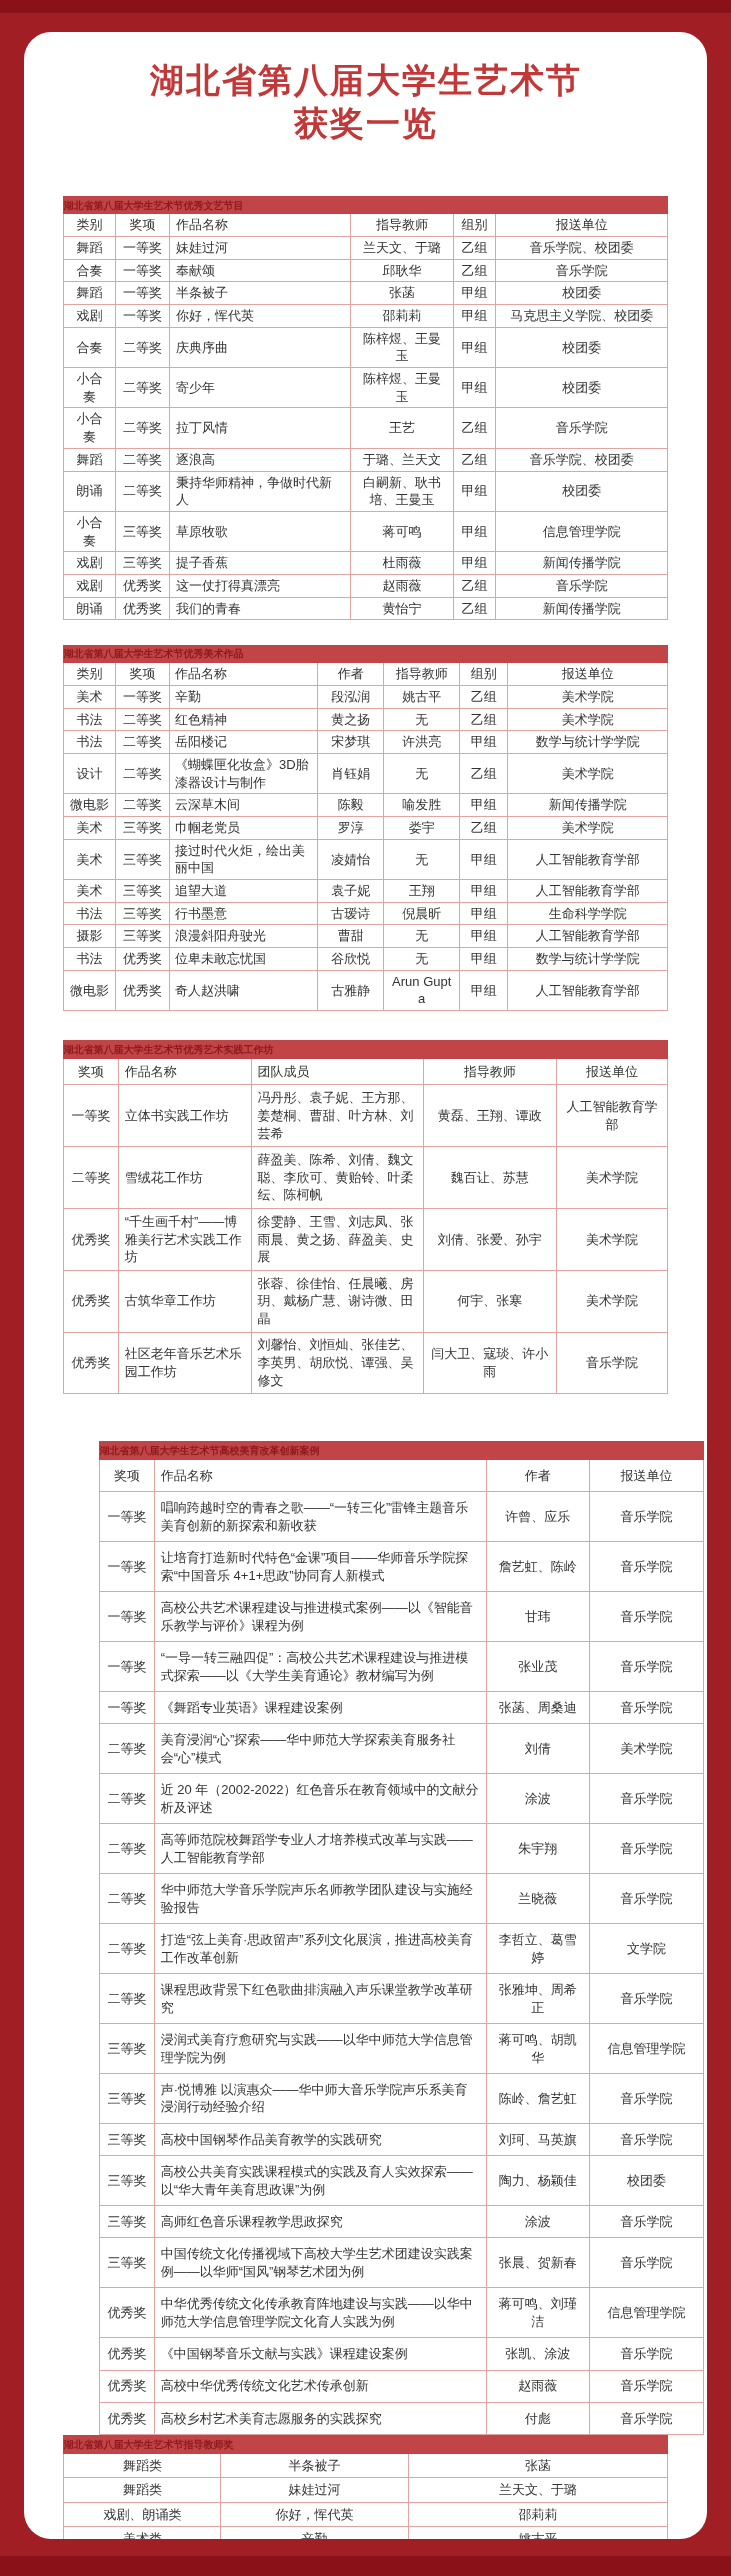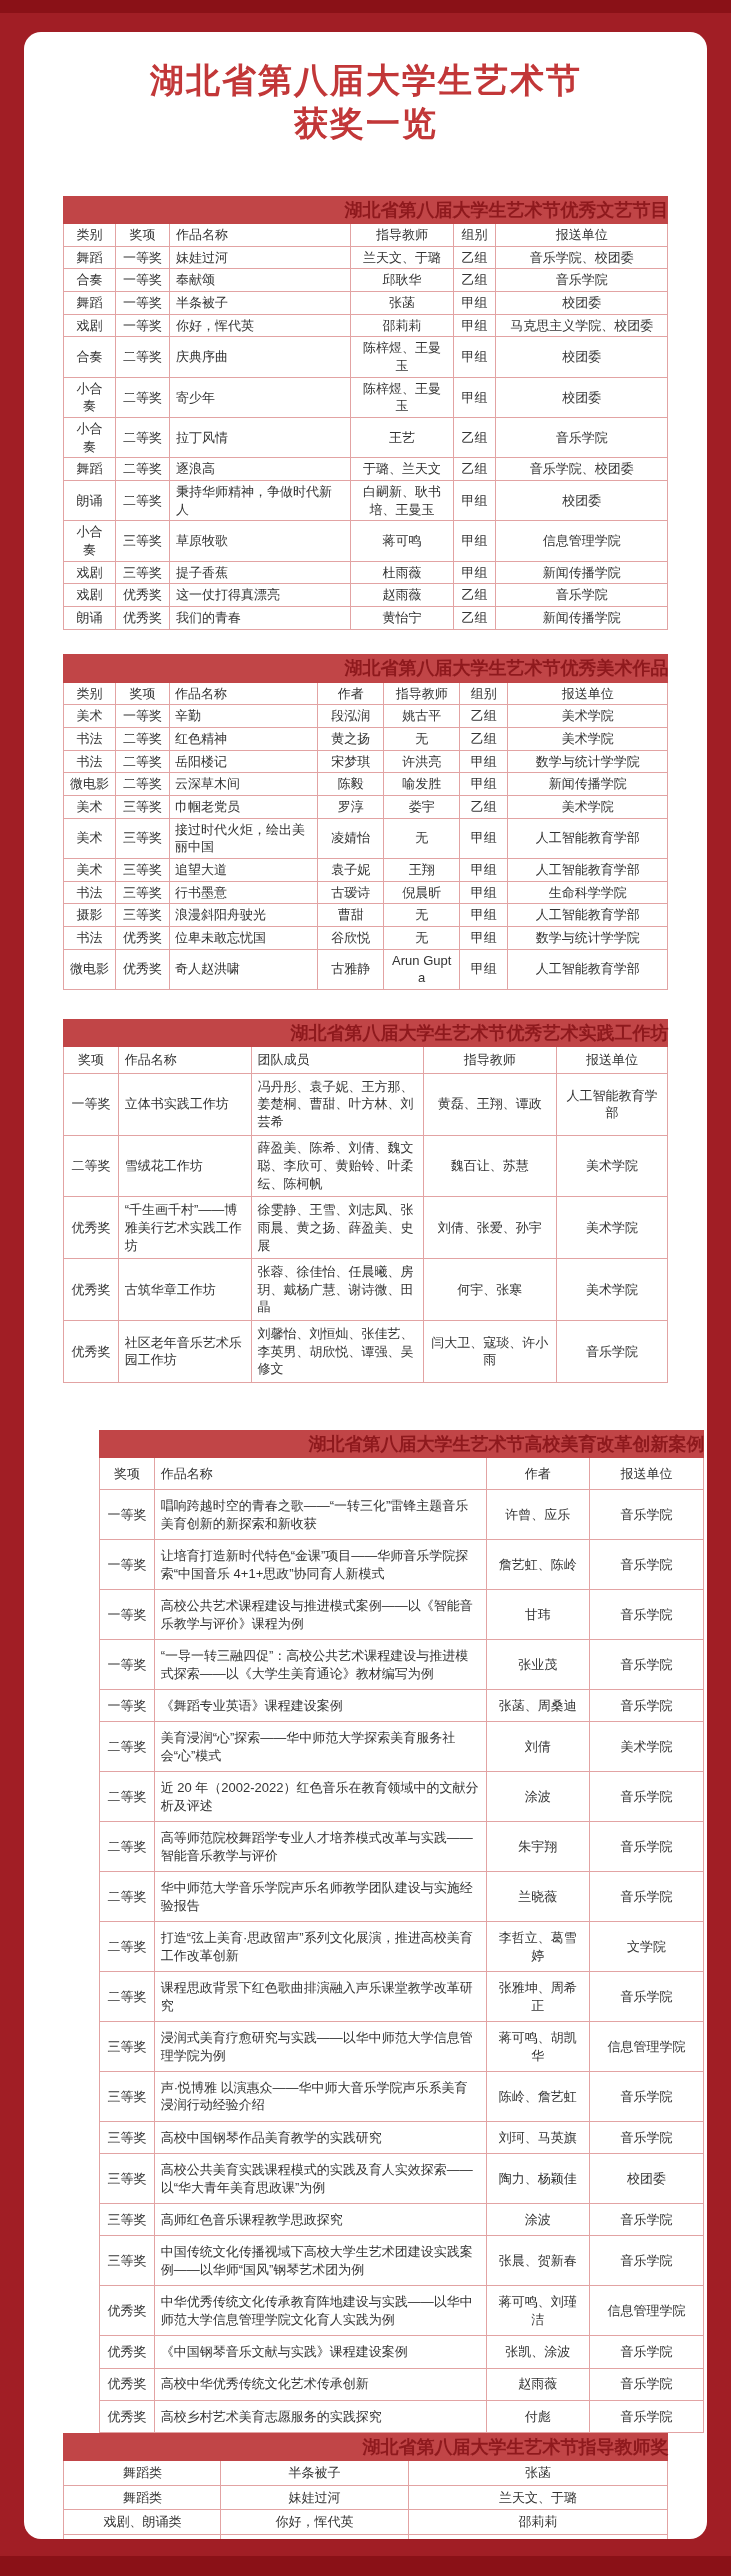--- a/index.html
+++ b/index.html
@@ -1,26 +1,26 @@
 <!DOCTYPE html>
 <html><head>
 <meta charset="utf-8">
 <style>
   html,body{margin:0;padding:0;background:#a11e25;}
   body{width:732px;font-family:"Liberation Sans","DejaVu Sans",sans-serif;}
   .page{position:relative;width:732px;height:2576px;background:#a11e25;overflow:hidden;}
   .strip-top{position:absolute;top:0;left:0;width:100%;height:12.7px;background:#8a1117;}
   .strip-bottom{position:absolute;bottom:0;left:0;width:100%;height:20.5px;background:#8a1117;}
   .card{position:absolute;top:32px;left:24.4px;width:683px;height:2507px;background:#ffffff;
-        border-radius:17px;box-sizing:border-box;padding:27px 39px 13.7px;overflow:hidden;}
+        border-radius:27px;box-sizing:border-box;padding:27px 39px 13.7px;overflow:hidden;}
   .page-title{color:#c23738;font-size:34px;font-weight:bold;text-align:center;
               line-height:1.26;letter-spacing:2px;margin:0;}
   .tbl-section{width:100%;}
-  .bar{background:#c14547;color:#8e191d;font-weight:bold;font-size:18px;
-       text-align:right;padding:3.9px 0 2.9px;line-height:1.2;}
+  .bar{background:#c14547;color:#8e191d;font-weight:bold;font-size:10px;
+       text-align:left;padding:3.9px 0 2.9px;line-height:1.2;}
   table.awards{width:100%;border-collapse:collapse;table-layout:fixed;
                font-size:13px;color:#333333;}
   table.awards td,table.awards th{border:1px solid #e2a3a3;border-top:none;
        line-height:1.36;word-break:break-all;text-align:center;vertical-align:middle;
        font-weight:normal;}
   table.awards th{color:#333333;}
   .al{text-align:left !important;}
   .pad0 td,.pad0 th{padding:2px 5.9px;}
   .pad1 td,.pad1 th{padding:2px 4.9px;}
   .pad2 td,.pad2 th{padding:3.9px 5.9px;}
@@ -210,20 +210,29 @@
               <tr>
                 <td>书法</td>
                 <td>二等奖</td>
                 <td class="al">岳阳楼记</td>
                 <td>宋梦琪</td>
                 <td>许洪亮</td>
                 <td>甲组</td>
                 <td>数学与统计学学院</td>
               </tr>
               <tr>
+                <td>设计</td>
+                <td>二等奖</td>
+                <td class="al">《蝴蝶匣化妆盒》3D胎漆器设计与制作</td>
+                <td>肖钰娟</td>
+                <td>无</td>
+                <td>乙组</td>
+                <td>美术学院</td>
+              </tr>
+              <tr>
                 <td>微电影</td>
                 <td>二等奖</td>
                 <td class="al">云深草木间</td>
                 <td>陈毅</td>
                 <td>喻发胜</td>
                 <td>甲组</td>
                 <td>新闻传播学院</td>
               </tr>
               <tr>
                 <td>美术</td>
@@ -404,21 +413,21 @@
                 <td>美术学院</td>
               </tr>
               <tr>
                 <td>二等奖</td>
                 <td class="al">近 20 年（2002-2022）红色音乐在教育领域中的文献分析及评述</td>
                 <td>涂波</td>
                 <td>音乐学院</td>
               </tr>
               <tr>
                 <td>二等奖</td>
-                <td class="al">高等师范院校舞蹈学专业人才培养模式改革与实践——智能音乐教学与评价</td>
+                <td class="al">高等师范院校舞蹈学专业人才培养模式改革与实践——人工智能教育学部</td>
                 <td>朱宇翔</td>
                 <td>音乐学院</td>
               </tr>
               <tr>
                 <td>二等奖</td>
                 <td class="al">华中师范大学音乐学院声乐名师教学团队建设与实施经验报告</td>
                 <td>兰晓薇</td>
                 <td>音乐学院</td>
               </tr>
               <tr>

